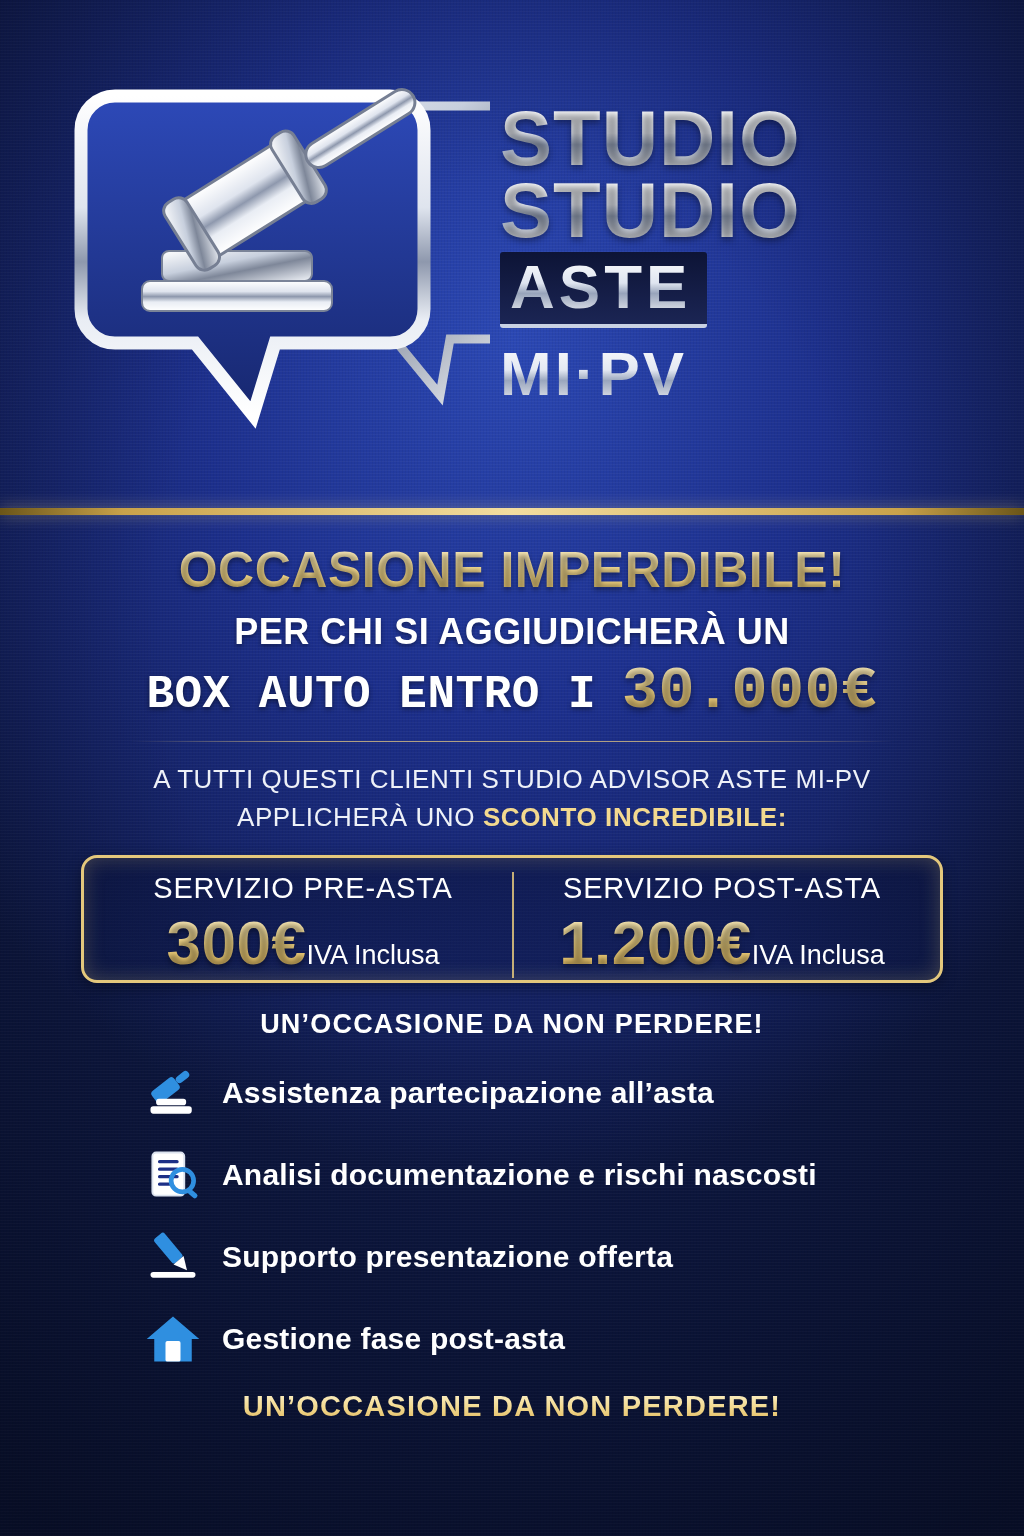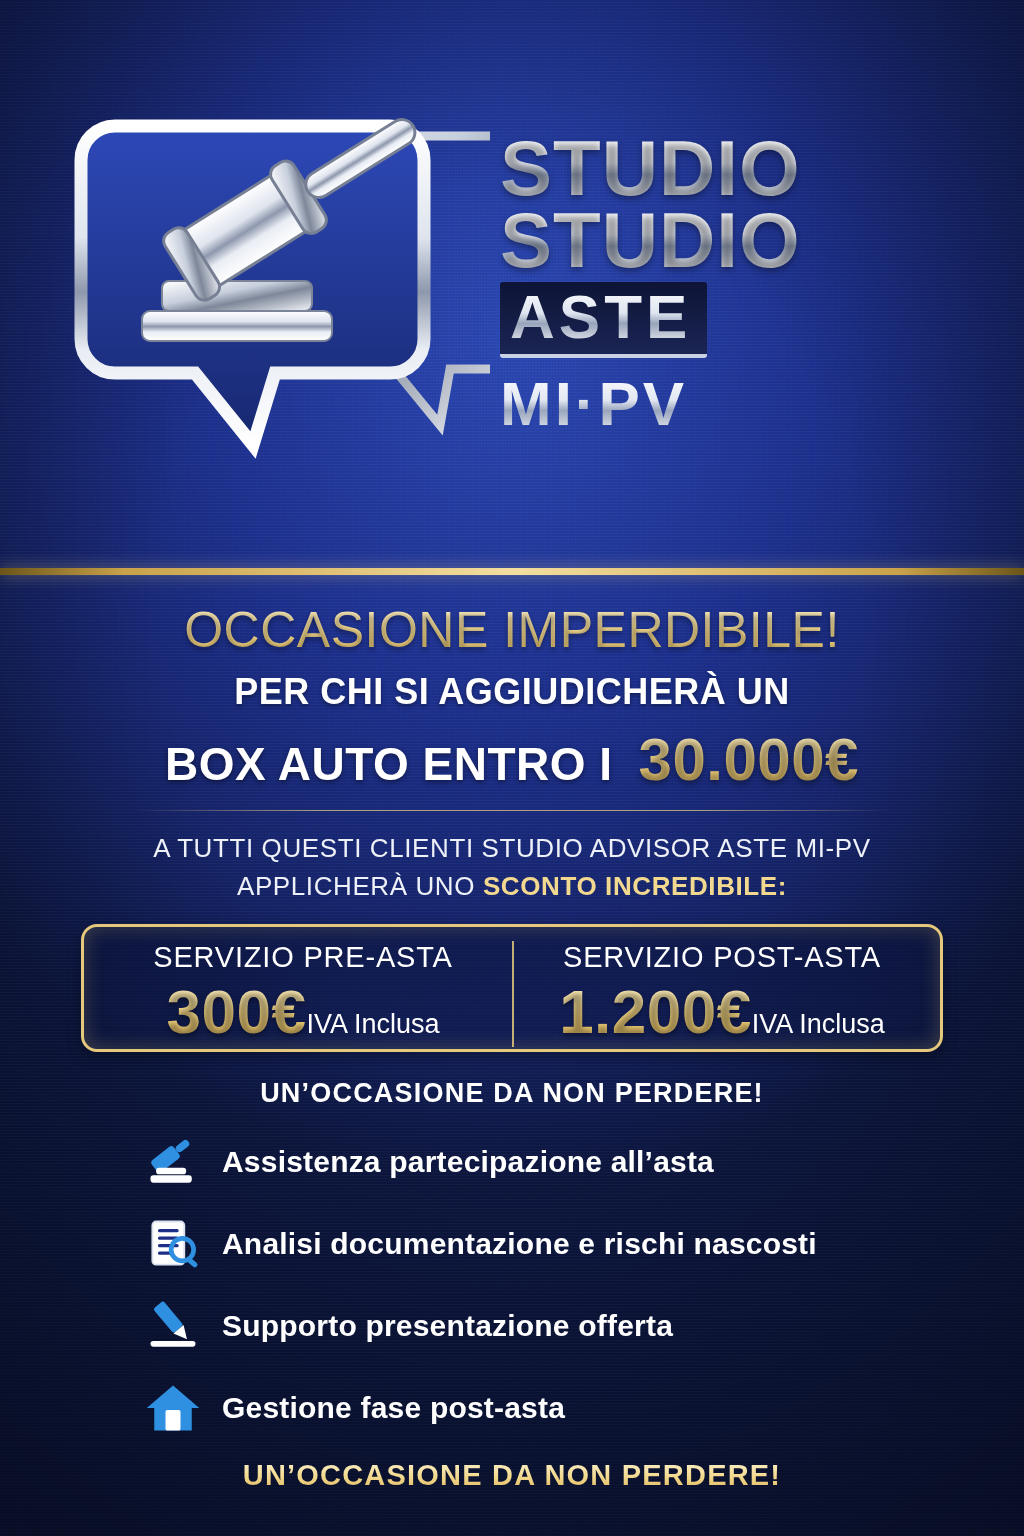--- a/index.html
+++ b/index.html
@@ -38,21 +38,21 @@
   .vignette {
     position: absolute;
     inset: 0;
     background: radial-gradient(ellipse 85% 70% at 50% 40%, rgba(0,0,0,0) 40%, rgba(0,0,0,0.45) 100%);
     pointer-events: none;
   }
 
   
   .header {
     position: relative;
-    height: 568px;
+    height: 508px;
     display: flex;
     align-items: center;
     padding: 0 40px 6px 70px;
     z-index: 3;
   }
 
   .logo-mark {
     width: 420px;
     height: 380px;
     position: relative;
@@ -116,45 +116,46 @@
   
   .main {
     position: relative;
     z-index: 3;
     padding: 26px 46px 0 46px;
     text-align: center;
   }
 
   .headline {
     font-size: 50px;
-    font-weight: 400;
+    font-weight: 700;
     letter-spacing: 0.5px;
     background: linear-gradient(180deg, #fdf3d0 0%, #f3d98f 50%, #e0bd63 100%);
     -webkit-background-clip: text;
     background-clip: text;
     color: transparent;
     text-shadow: 0 3px 5px rgba(0,0,0,0.35);
   }
 
   .sub1 {
     margin-top: 12px;
     font-size: 36px;
     font-weight: 700;
     letter-spacing: 0.5px;
     color: #ffffff;
     text-shadow: 0 2px 4px rgba(0,0,0,0.4);
   }
 
   .bigline {
-    margin-top: 12px;
+    margin-top: 4px;
     display: flex;
     justify-content: center;
     align-items: baseline;
     gap: 26px;
     white-space: nowrap;
+    font-family: Liberation Mono, monospace;
   }
   .bigline .white {
     font-size: 46px;
     font-weight: 700;
     color: #ffffff;
     letter-spacing: 0.5px;
     text-shadow: 0 2px 5px rgba(0,0,0,0.45);
   }
   .bigline .gold {
     font-size: 60px;

